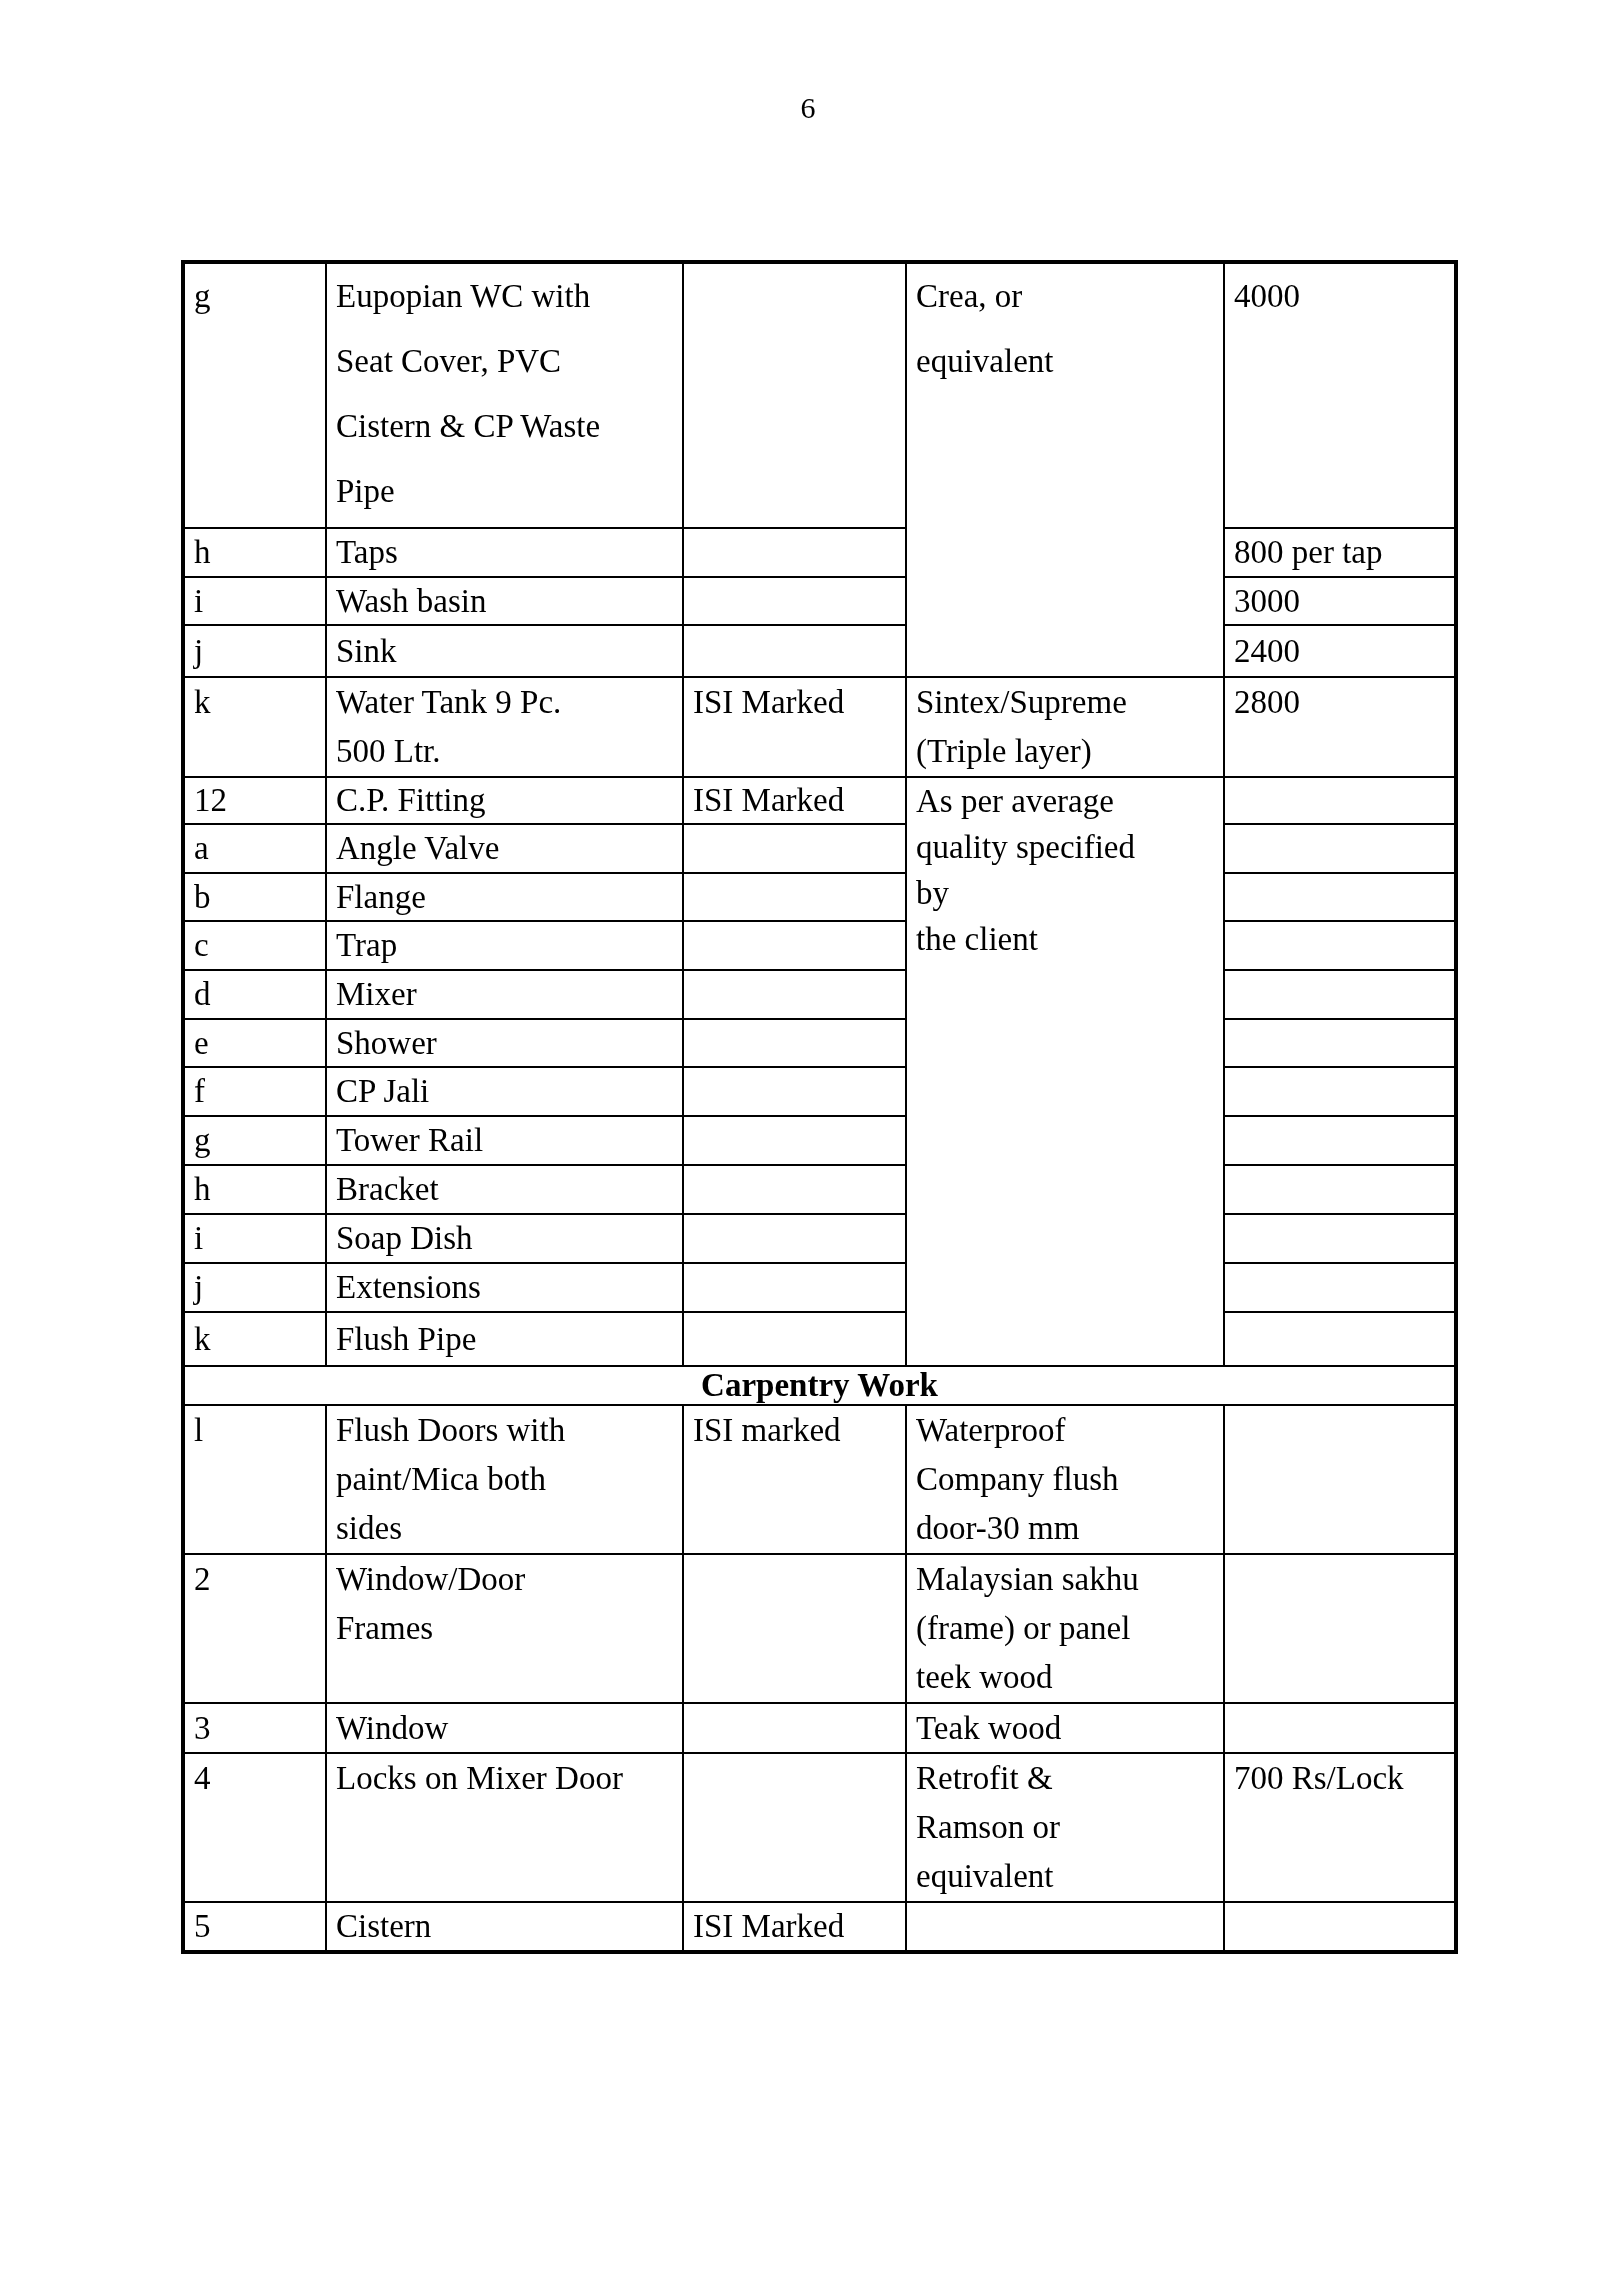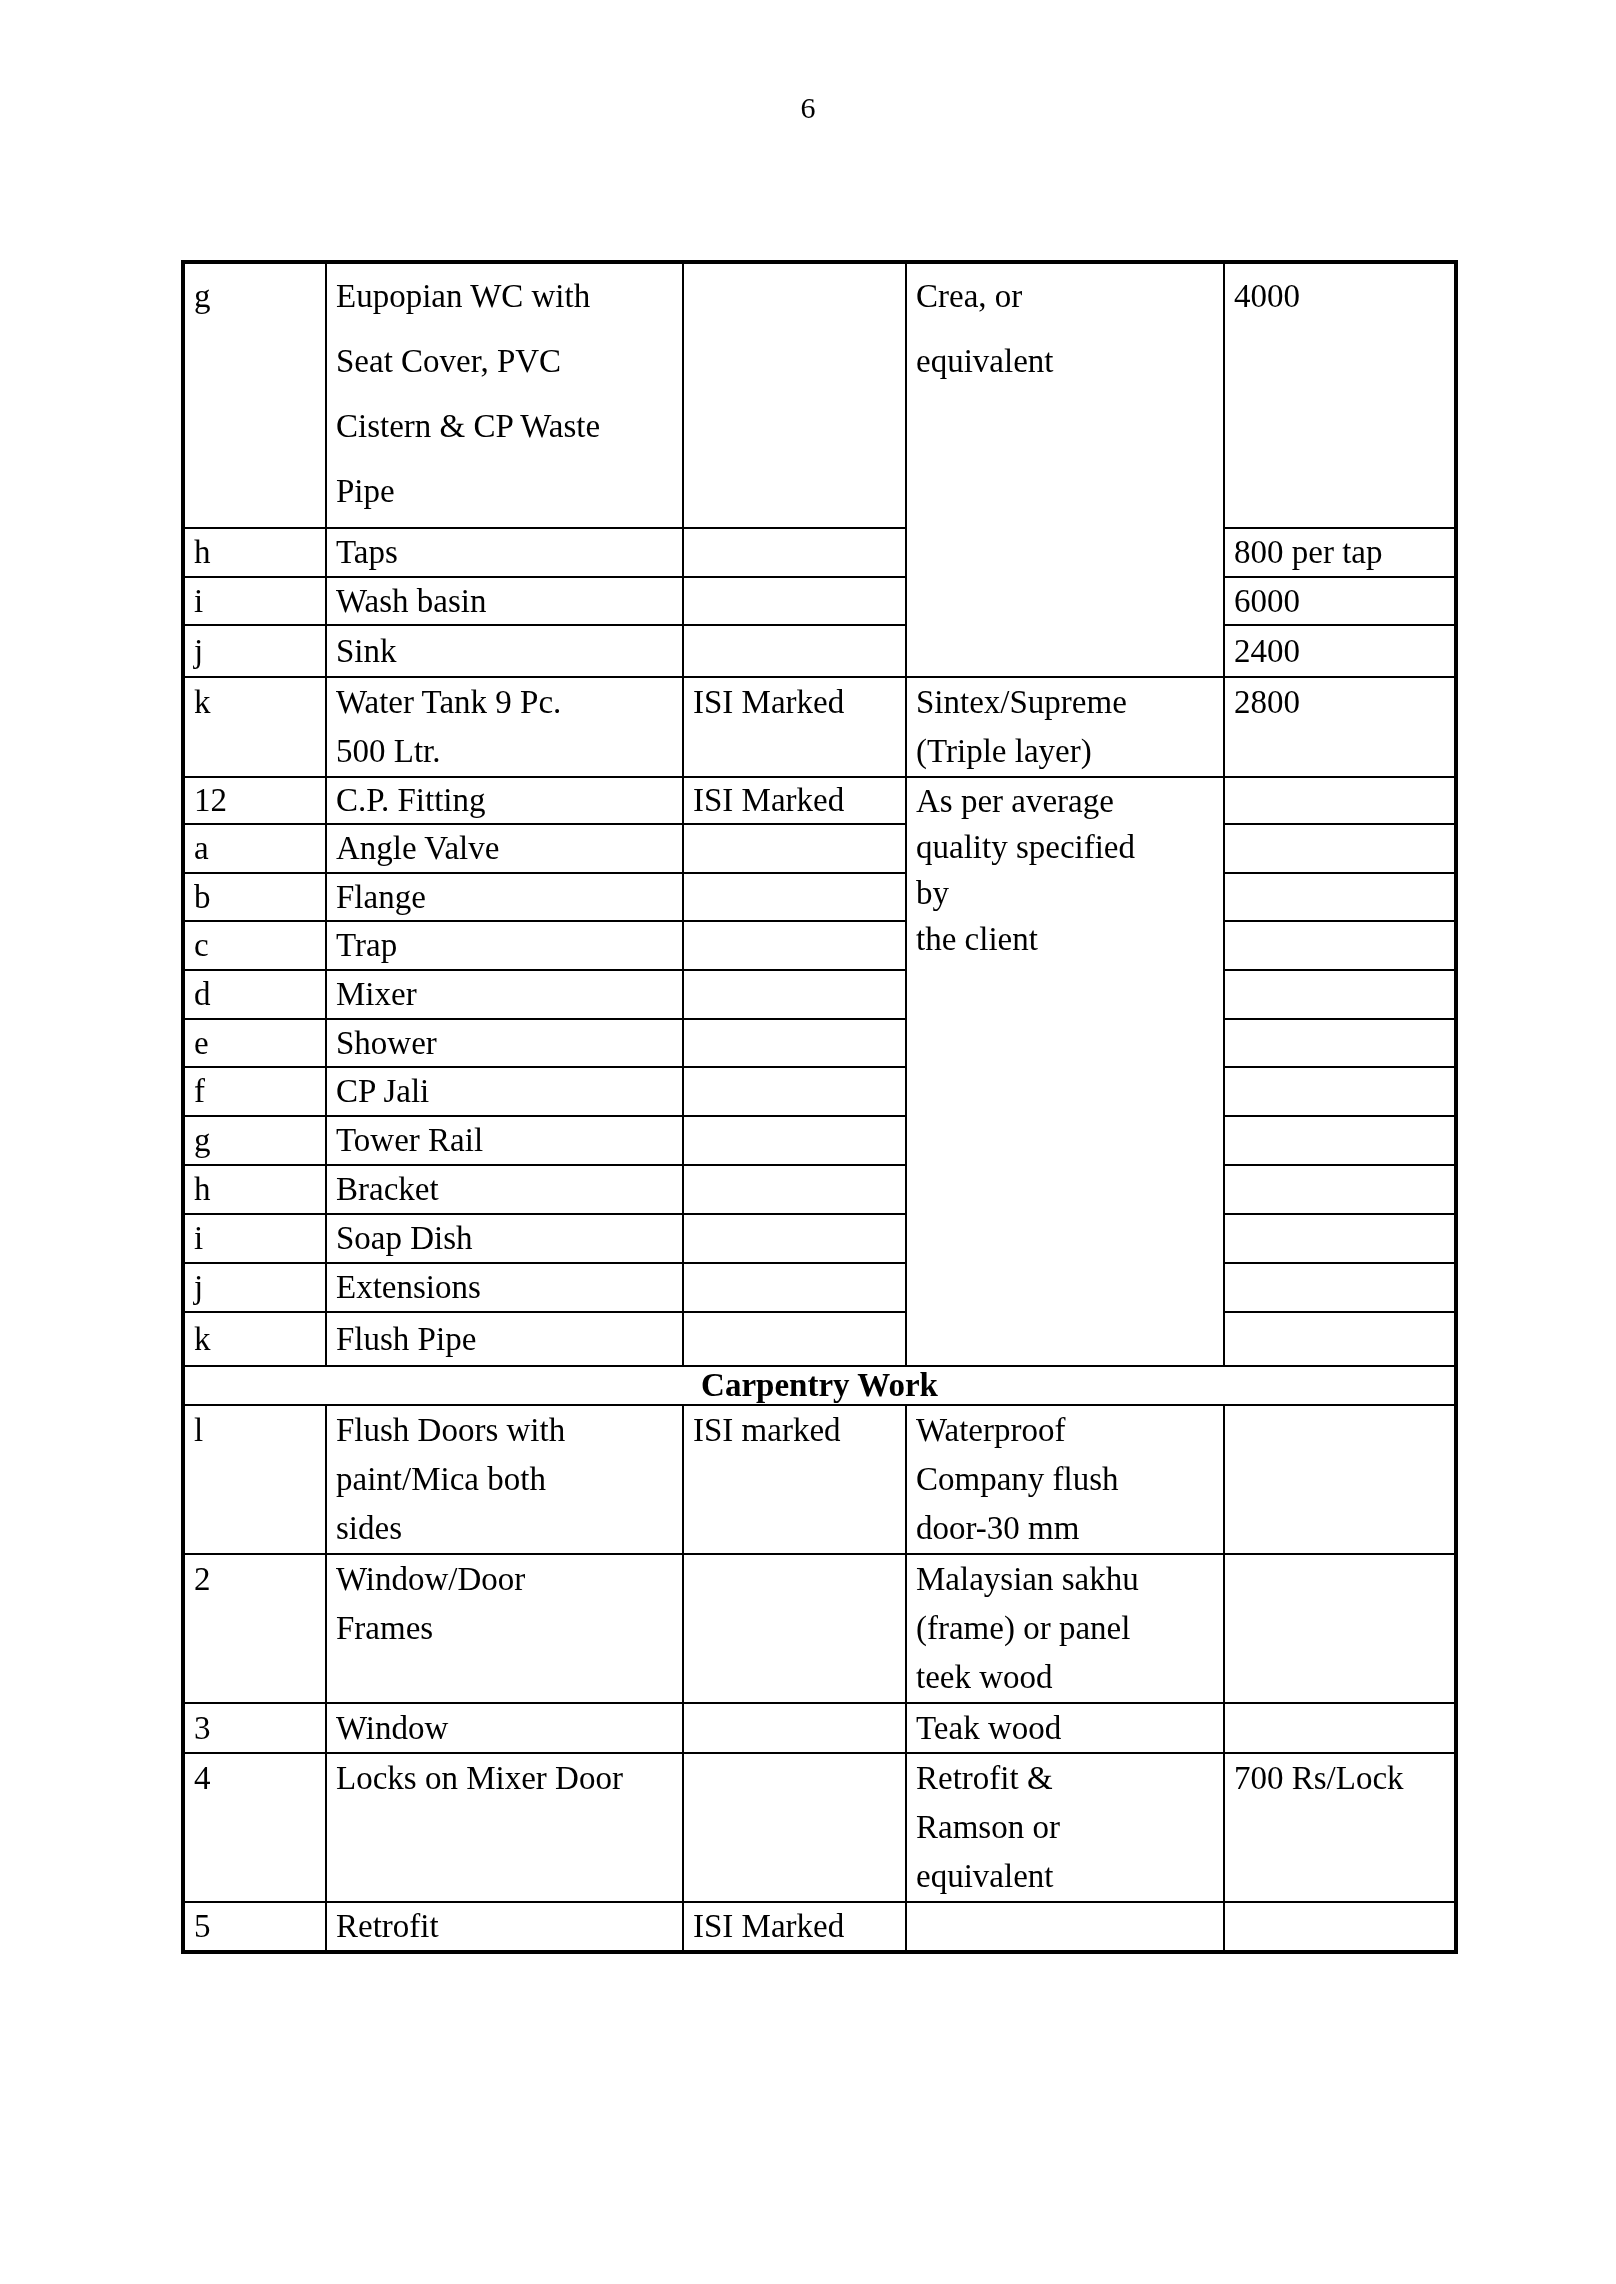--- a/index.html
+++ b/index.html
@@ -89,21 +89,21 @@
     <td class="c1 mid">h</td>
     <td class="c2 mid">Taps</td>
     <td class="c3 mid"></td>
     <td class="c5 mid">800 per tap</td>
   </tr>
 
   <tr style="height:48px">
     <td class="c1 mid">i</td>
     <td class="c2 mid">Wash basin</td>
     <td class="c3 mid"></td>
-    <td class="c5 mid">6000</td>
+    <td class="c5 mid">3000</td>
   </tr>
 
   <tr style="height:52px">
     <td class="c1 mid">j</td>
     <td class="c2 mid">Sink</td>
     <td class="c3 mid"></td>
     <td class="c5 mid">2400</td>
   </tr>
 
   <tr style="height:96px">
@@ -244,20 +244,20 @@
     <td class="c2 top lh75">Locks on Mixer Door</td>
     <td class="c3 top lh75"></td>
     <td class="c2 top lh75 pre">Retrofit &amp;
 Ramson or
 equivalent</td>
     <td class="c5 top lh75">700 Rs/Lock</td>
   </tr>
 
   <tr style="height:50px">
     <td class="c1 mid">5</td>
-    <td class="c2 mid">Retrofit</td>
+    <td class="c2 mid">Cistern</td>
     <td class="c3 mid">ISI Marked</td>
     <td class="c2 mid"></td>
     <td class="c5 mid"></td>
   </tr>
 </tbody>
   </table>
 
 
 </body></html>

